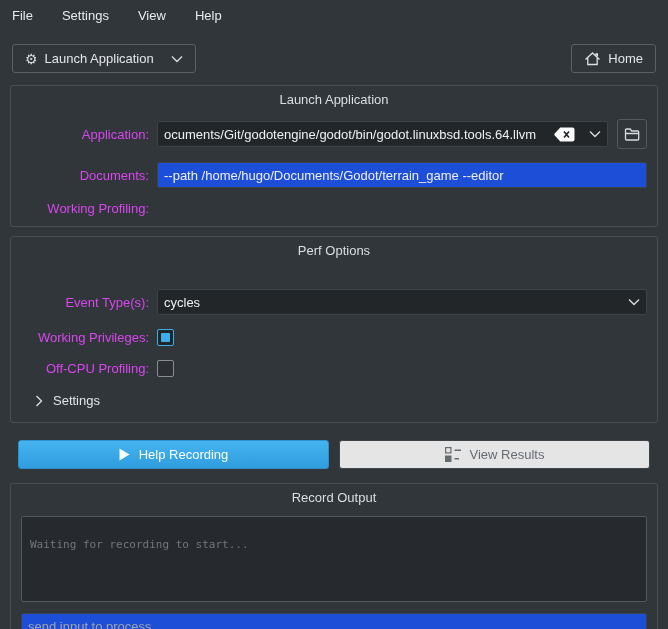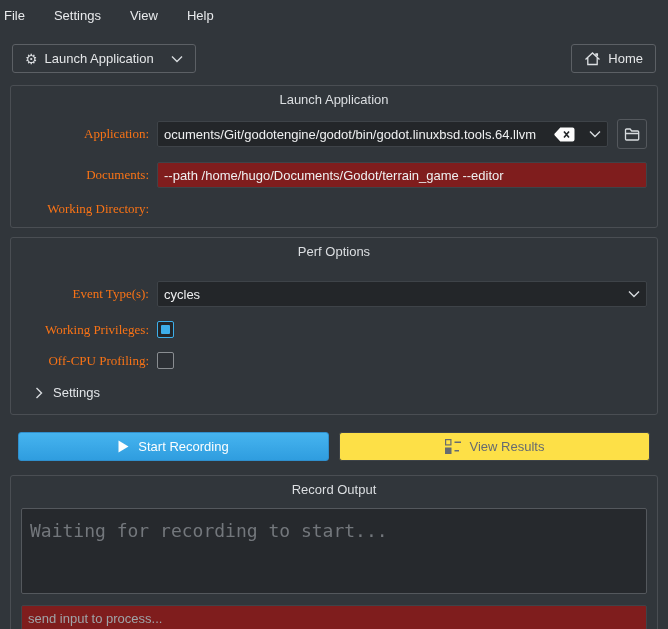--- a/index.html
+++ b/index.html
@@ -6,21 +6,21 @@
   html,body { width: 668px; height: 629px; }
   body {
     background: #31363b;
     color: #dfe3e7;
     font-family: "Liberation Sans", "DejaVu Sans", sans-serif;
     font-size: 13px;
     overflow: hidden;
   }
 
   
-  .menubar { display: flex; align-items: center; height: 30px; padding: 0 4px; text-align: right; }
+  .menubar { display: flex; align-items: center; height: 30px; padding: 0 12px; text-align: right; }
   .menu-item { padding: 4px 10px; margin-right: 9px; border-radius: 3px; color: #e8eaec; cursor: default; }
   .menu-item:first-child { padding-left: 0; }
 
   
   .toolbar { display: flex; justify-content: space-between; align-items: center; margin: 14px 12px 0 12px; }
   .btn {
     display: inline-flex; align-items: center; gap: 7px;
     background: #31363b; border: 1px solid #5c6065; border-radius: 3px;
     height: 29px; padding: 0 12px; color: #e4e6e8; cursor: default;
   }
@@ -30,33 +30,33 @@
 
   
   .groupbox {
     margin: 12px 10px 0 10px;
     border: 1px solid #4a4e53; border-radius: 3px;
     padding: 0 10px 10px 10px;
   }
   .group-title { text-align: center; padding: 6px 0 0 0; color: #dcdfe2; }
 
   .form-grid { display: grid; grid-template-columns: 128px 1fr; column-gap: 8px; row-gap: 13px; margin-top: 12px; align-items: center; }
-  .form-label { text-align: right; color: #f97316; white-space: nowrap; font-family: Liberation Serif, serif; }
+  .form-label { text-align: right; color: #d946ef; white-space: nowrap; }
 
   .control-row { display: flex; align-items: center; gap: 9px; }
 
   .inputlike {
     display: flex; align-items: center; gap: 14px;
     background: #232629; border: 1px solid #3e4348; border-radius: 2px;
     height: 26px; padding: 0 6px; color: #eff0f1;
     overflow: hidden; white-space: nowrap; flex: 1;
   }
   .inputlike .val { flex: 1; overflow: hidden; white-space: nowrap; }
   input.textfield {
-    background: #7f1d1d; border: 1px solid #3e4348; border-radius: 2px;
+    background: #1d4ed8; border: 1px solid #3e4348; border-radius: 2px;
     height: 26px; padding: 0 6px; color: #eff0f1; width: 100%;
     font-family: "Liberation Sans", "DejaVu Sans", sans-serif; font-size: 13px;
   }
   input.textfield::placeholder { color: #9fa4a8; opacity: 1; }
 
   .icon-btn {
     width: 30px; height: 30px; flex: none;
     display: flex; align-items: center; justify-content: center;
     background: #31363b; border: 1px solid #54585d; border-radius: 3px; cursor: default;
   }
@@ -76,29 +76,29 @@
   .actions { display: flex; gap: 10px; margin: 17px 18px 0 18px; }
   .action-btn {
     flex: 1; height: 29px; border-radius: 3px;
     display: flex; align-items: center; justify-content: center; gap: 9px;
     font-size: 13px; cursor: default;
   }
   .start-btn {
     background: linear-gradient(180deg, #46b4ef 0%, #2f9ddf 100%);
     border: 1px solid #2f8fcd; color: #fdfefe;
   }
-  .results-btn { background: #fde047; border: 1px solid #3e4348; color: #666b70; }
+  .results-btn { background: #e5e5e5; border: 1px solid #3e4348; color: #666b70; }
 
   
   .output-area {
     margin-top: 11px; height: 86px;
     background: #26292d; border: 1px solid #54585d; border-radius: 2px;
-    padding: 11px 8px;
+    padding: 21px 8px;
     font-family: "DejaVu Sans Mono", "Liberation Mono", monospace;
-    font-size: 18px; color: #73777c;
+    font-size: 11px; color: #73777c;
   }
   .send-input-wrap { margin-top: 11px; }
   .send-input-wrap input.textfield { height: 27px; }
 
   svg { display: block; }
 </style>
 </head>
 <body>
 
 <div class="menubar">
@@ -154,27 +154,27 @@
             </svg>
         </span>
       </div>
     </div>
 
     <div class="form-label">Documents:</div>
     <div class="control-row">
       <input class="textfield" type="text" value="--path /home/hugo/Documents/Godot/terrain_game --editor" style="">
     </div>
 
-    <div class="form-label">Working Directory:</div>
+    <div class="form-label">Working Profiling:</div>
   </div>
 </div>
 
 <div class="groupbox" style="margin-top:9px;">
   <div class="group-title">Perf Options</div>
-  <div class="form-grid" style="margin-top:22px; row-gap:14px;">
+  <div class="form-grid" style="margin-top:31px; row-gap:14px;">
     <div class="form-label">Event Type(s):</div>
     <div class="control-row">
       <div class="inputlike">
         <span class="val">cycles</span>
         <span class="chev">
           <svg width="12" height="8" viewBox="0 0 12 8">
               <path d="M1 1.5 L6 6.5 L11 1.5" stroke="#d7dbde" stroke-width="1.4" fill="none"></path>
             </svg>
         </span>
       </div>
@@ -201,21 +201,21 @@
   </div>
 </div>
 
 <div class="actions">
   <div class="action-btn start-btn">
     <span>
       <svg width="11" height="13" viewBox="0 0 11 13">
           <path d="M0.5 0.5 L10.5 6.5 L0.5 12.5 Z" fill="#fdfefe"></path>
         </svg>
     </span>
-    <span>Start Recording</span>
+    <span>Help Recording</span>
   </div>
   <div class="action-btn results-btn">
     <span>
       <svg width="16" height="15" viewBox="0 0 16 15">
           <rect x="0.6" y="0.6" width="5.3" height="5.3" fill="none" stroke="#666b70" stroke-width="1.2"></rect>
           <rect x="0" y="8.5" width="6.5" height="6.5" fill="#666b70"></rect>
           <path d="M9.5 3.2 H16 M9.5 11.7 H14" stroke="#666b70" stroke-width="1.4"></path>
         </svg>
     </span>
     <span>View Results</span>

